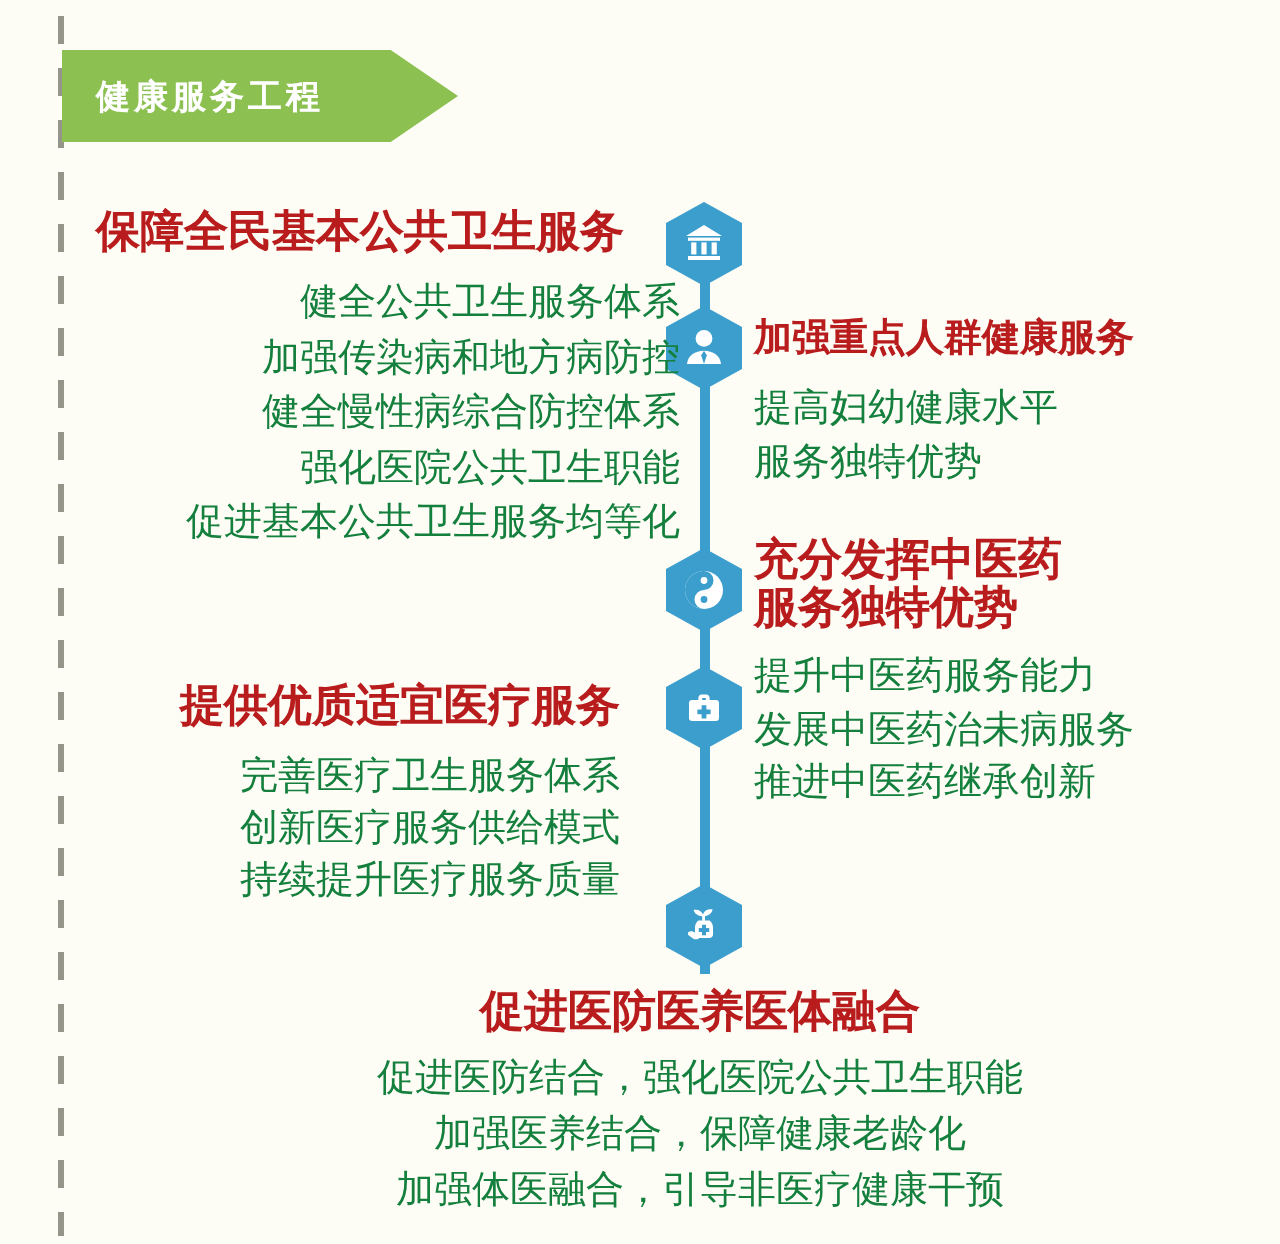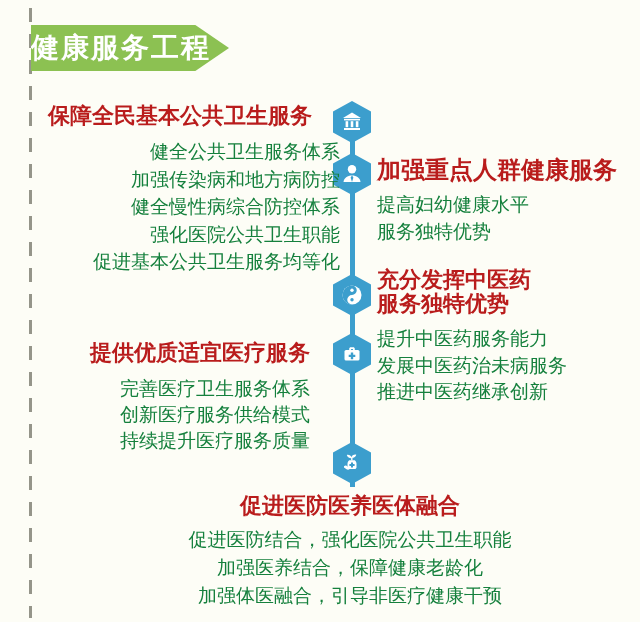--- a/index.html
+++ b/index.html
@@ -16,22 +16,22 @@
     background:repeating-linear-gradient(to bottom,#95958a 0 14px,transparent 14px 26px);
   }
   
   .banner{
     position:absolute;left:31px;top:25px;width:198px;height:46px;
     background:#8cc152;
     clip-path:polygon(0 0,83% 0,100% 50%,83% 100%,0 100%);
     display:flex;align-items:center;
   }
   .banner-text{
-    color:#ffffff;font-weight:bold;font-size:28px;
-    letter-spacing:2px;white-space:nowrap;
+    color:#ffffff;font-weight:bold;font-size:17px;
+    padding-left:17px;letter-spacing:2px;white-space:nowrap;
   }
   
   .timeline-line{
     position:absolute;left:350px;top:110px;width:5px;height:377px;
     background:#3c9ecd;
   }
   .hex{
     position:absolute;left:333px;width:38px;height:42px;
     background:#3c9ecd;
     clip-path:polygon(50% 0,100% 25%,100% 75%,50% 100%,0 75%,0 25%);
@@ -45,21 +45,21 @@
     color:#b91c1c;font-weight:bold;font-size:22px;line-height:27px;white-space:nowrap;
   }
   .sec-items{color:#15803d;font-size:19px;line-height:27px;}
   .sec-items div{white-space:nowrap;}
 
   .sec-1{left:30px;top:102px;width:310px;text-align:right;}
   .sec-1 .sec-heading{margin-right:28px;}
   .sec-1 .sec-items{margin-top:9px;line-height:27.5px;}
 
   .sec-2{left:377px;top:156px;width:240px;text-align:left;}
-  .sec-2 .sec-heading{font-size:24px;}
+  .sec-2 .sec-heading{font-size:19px;}
   .sec-2 .sec-items{margin-top:8px;}
 
   .sec-3{left:377px;top:268px;width:240px;text-align:left;}
   .sec-3 .sec-heading{line-height:24px;}
   .sec-3 .sec-heading span{display:block;}
   .sec-3 .sec-items{margin-top:10px;line-height:26.5px;}
 
   .sec-4{left:30px;top:339px;width:280px;text-align:right;}
   .sec-4 .sec-items{margin-top:10px;line-height:26px;}
 

